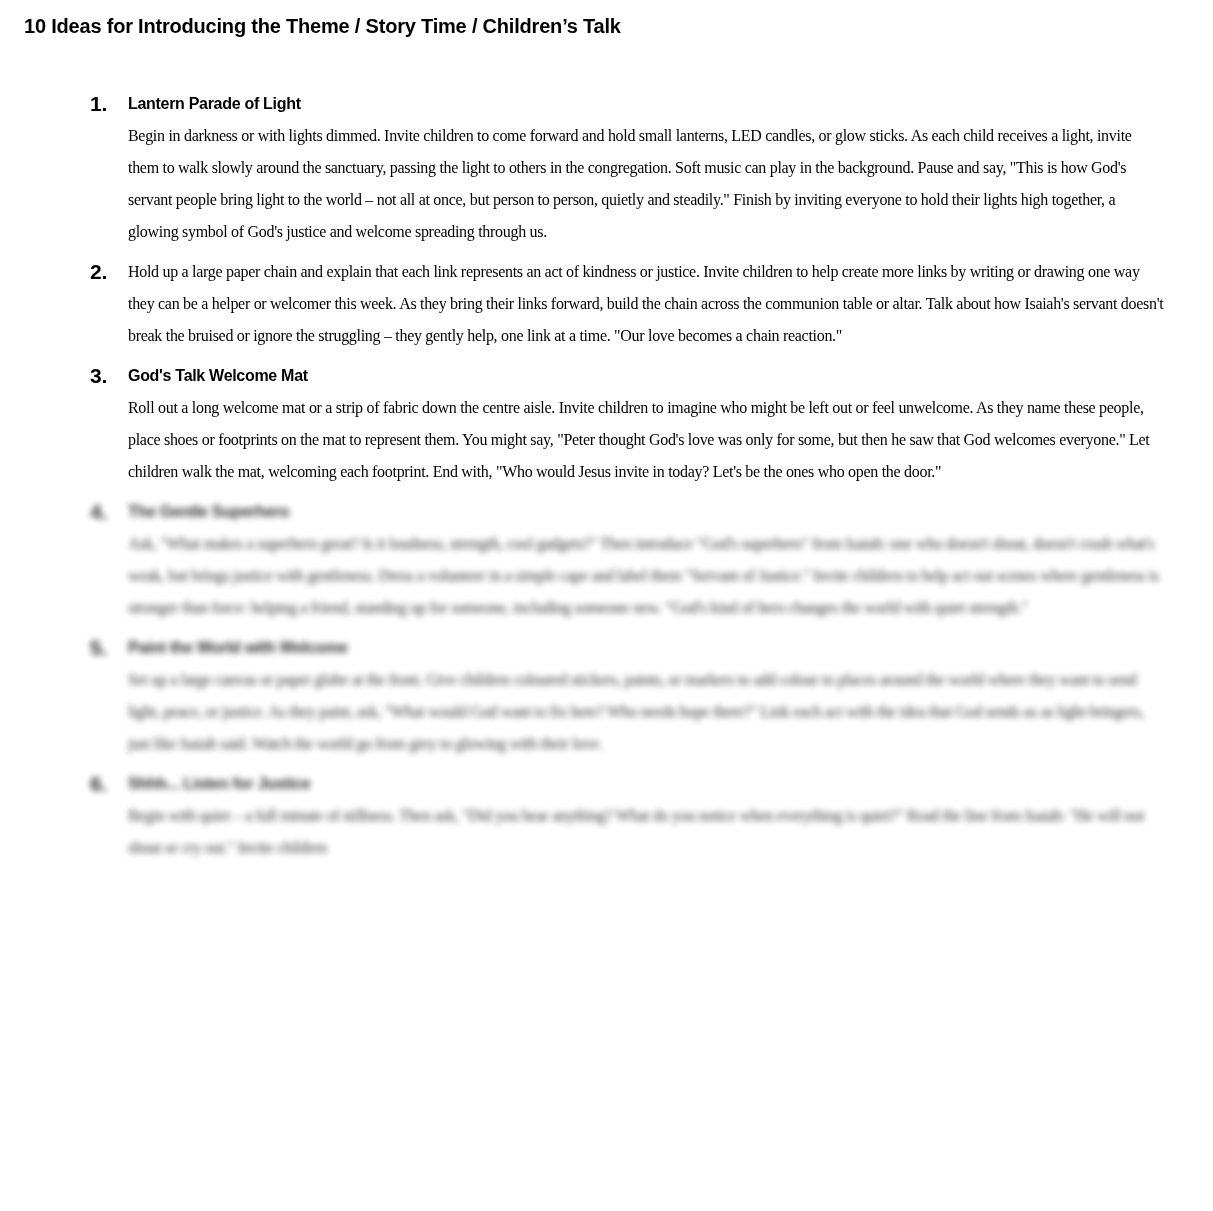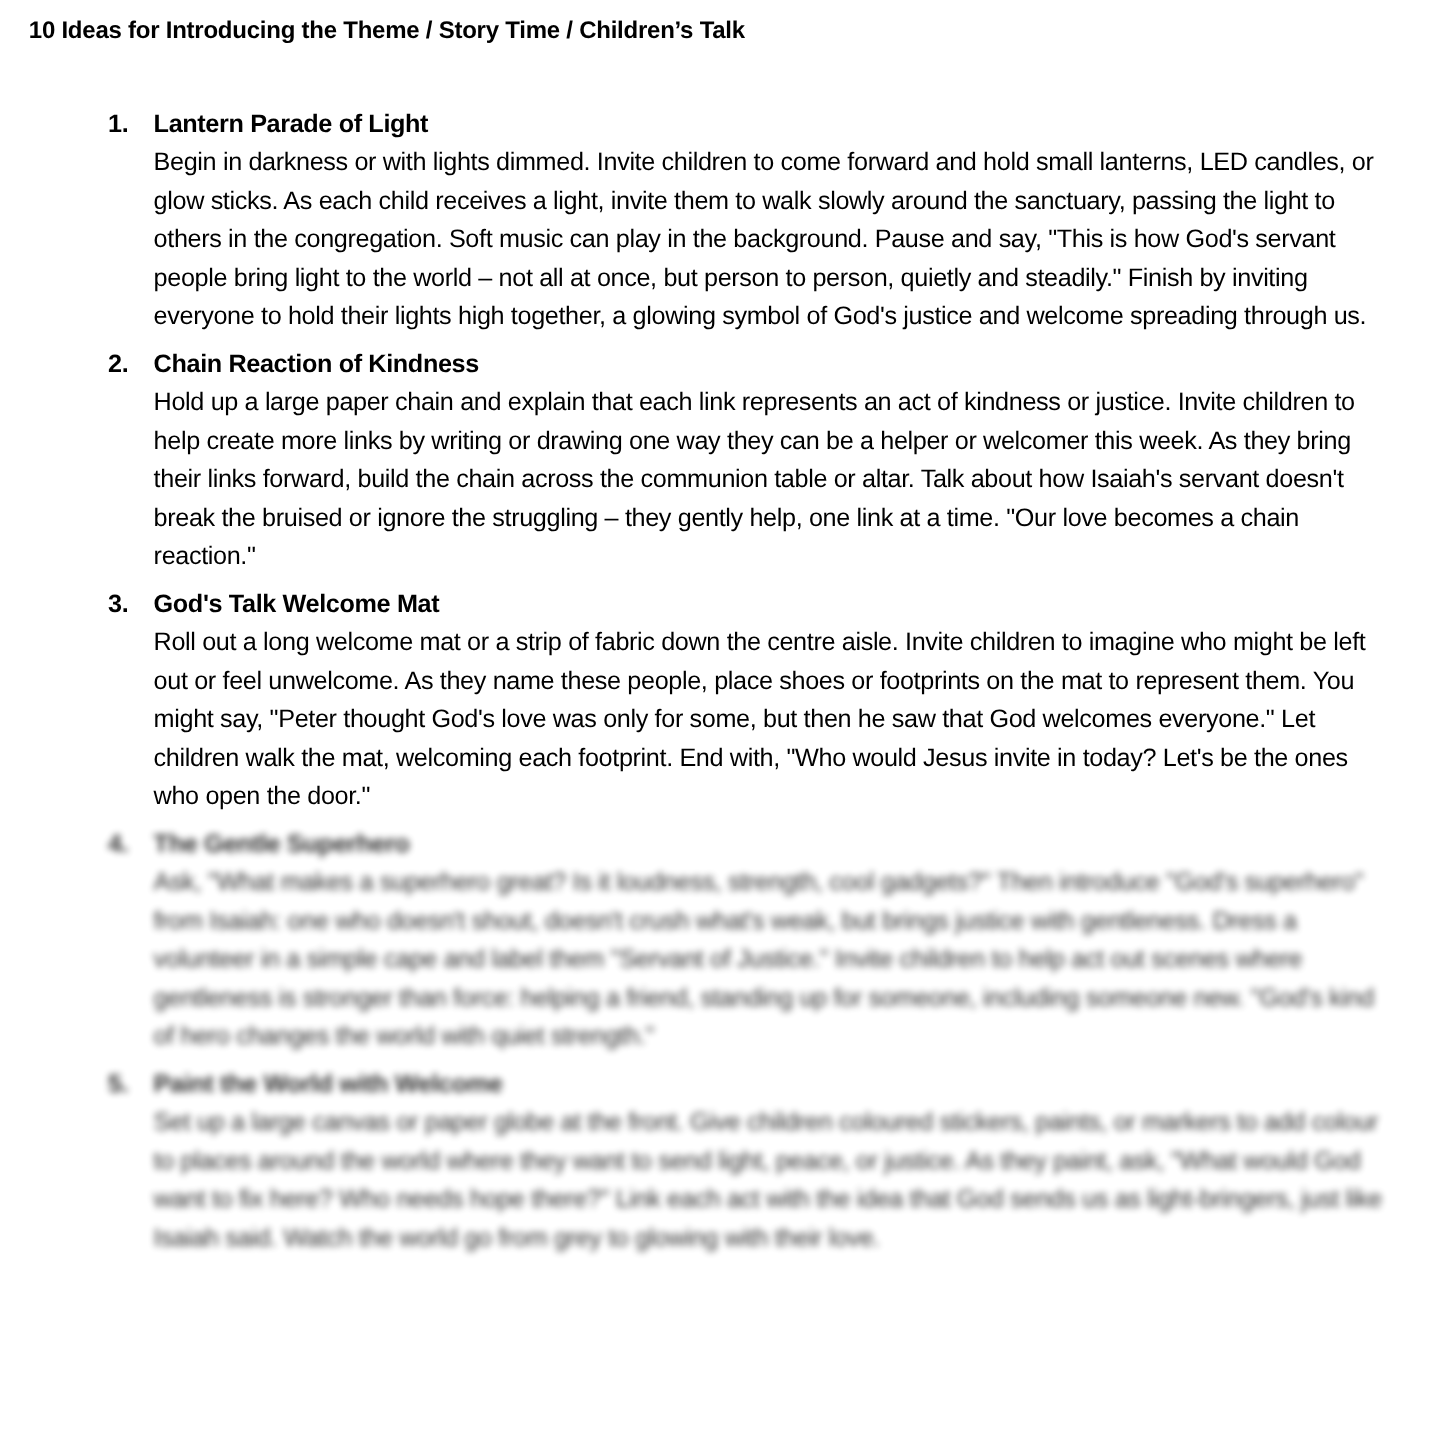--- a/index.html
+++ b/index.html
@@ -33,29 +33,29 @@
     flex: none;
     width: 38px;
     margin-left: 90px;
     font-size: 21px;
     line-height: 32px;
     font-weight: bold;
     letter-spacing: -0.2px;
   }
   .content {
     width: 1038px;
-    font-size: 21px;
+    font-size: 16px;
     line-height: 32px;
     letter-spacing: -0.3px;
   }
   .heading {
     display: block;
     font-weight: bold;
   }
-  .body { display: block; }
+  .body { display: block; font-family: Liberation Serif, serif; }
   .blurred {
     filter: blur(3.2px);
     opacity: 0.82;
   }
 </style>
 </head>
 <body>
 
 <div class="page">
   <h1 class="title">10 Ideas for Introducing the Theme / Story Time / Children’s Talk</h1>
@@ -64,21 +64,20 @@
     <li class="item">
       <span class="num">1.</span>
       <div class="content">
         <span class="heading">Lantern Parade of Light</span>
         <span class="body">Begin in darkness or with lights dimmed. Invite children to come forward and hold small lanterns, LED candles, or glow sticks. As each child receives a light, invite them to walk slowly around the sanctuary, passing the light to others in the congregation. Soft music can play in the background. Pause and say, "This is how God's servant people bring light to the world – not all at once, but person to person, quietly and steadily." Finish by inviting everyone to hold their lights high together, a glowing symbol of God's justice and welcome spreading through us.</span>
       </div>
     </li>
     <li class="item">
       <span class="num">2.</span>
       <div class="content">
-        <span class="heading">Chain Reaction of Kindness</span>
         <span class="body">Hold up a large paper chain and explain that each link represents an act of kindness or justice. Invite children to help create more links by writing or drawing one way they can be a helper or welcomer this week. As they bring their links forward, build the chain across the communion table or altar. Talk about how Isaiah's servant doesn't break the bruised or ignore the struggling – they gently help, one link at a time. "Our love becomes a chain reaction."</span>
       </div>
     </li>
     <li class="item">
       <span class="num">3.</span>
       <div class="content">
         <span class="heading">God's Talk Welcome Mat</span>
         <span class="body">Roll out a long welcome mat or a strip of fabric down the centre aisle. Invite children to imagine who might be left out or feel unwelcome. As they name these people, place shoes or footprints on the mat to represent them. You might say, "Peter thought God's love was only for some, but then he saw that God welcomes everyone." Let children walk the mat, welcoming each footprint. End with, "Who would Jesus invite in today? Let's be the ones who open the door."</span>
       </div>
     </li>

